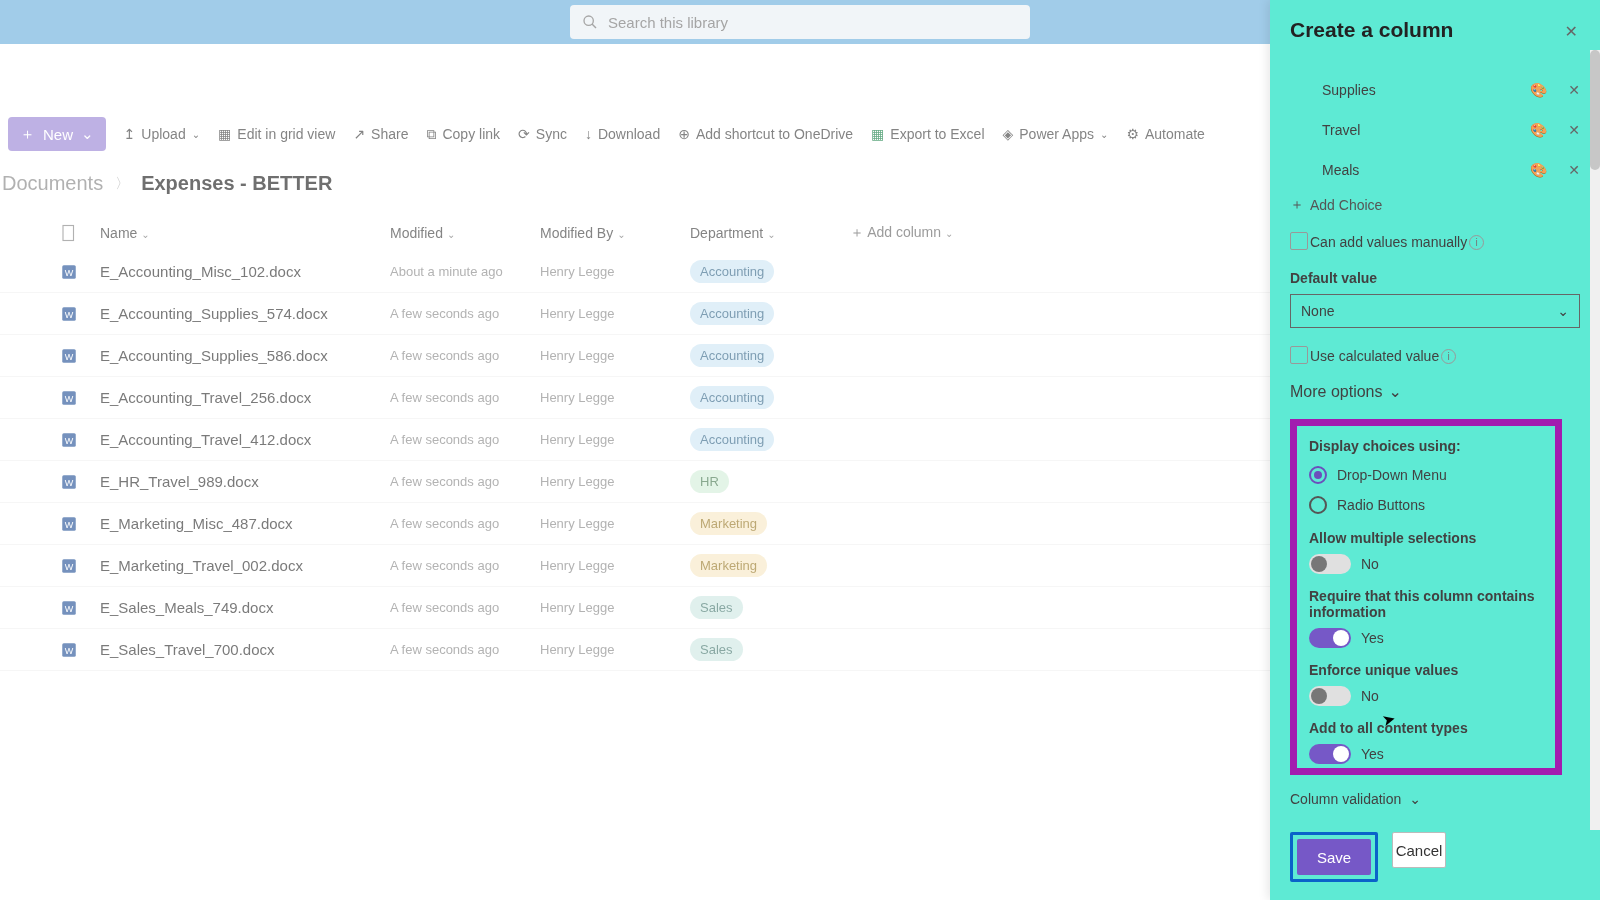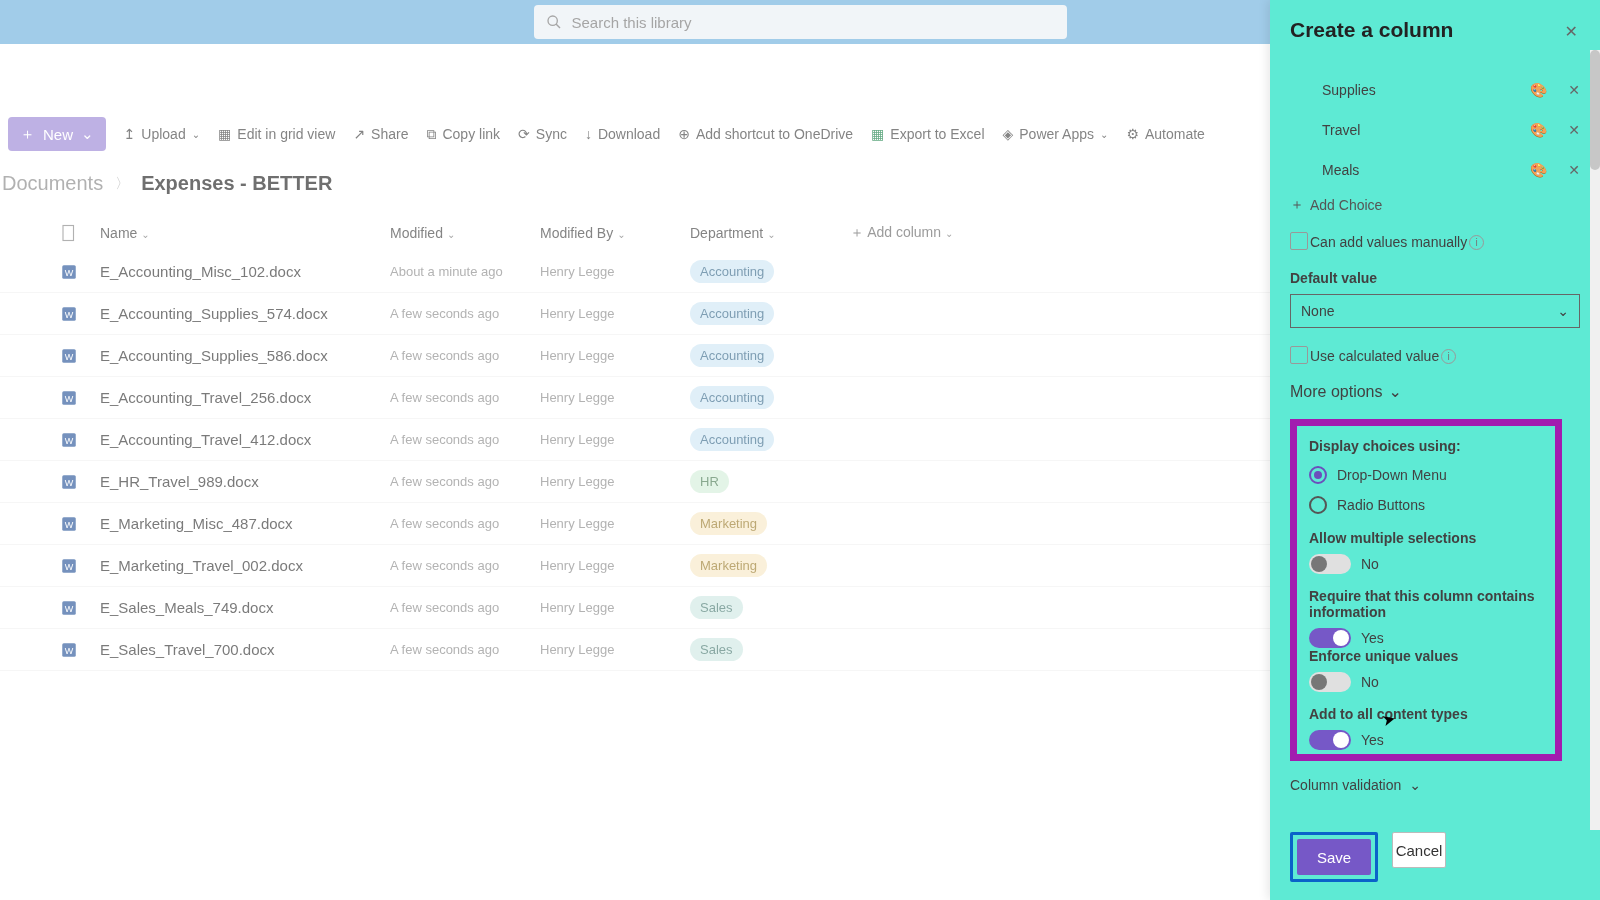--- a/index.html
+++ b/index.html
@@ -1,18 +1,18 @@
 <!DOCTYPE html>
 <html><head>
 <meta charset="utf-8">
 <style>
 *{box-sizing:border-box;margin:0;padding:0;font-family:"Segoe UI",Arial,sans-serif}
 body{background:#fff;overflow:hidden;width:1600px;height:900px;position:relative}
 .topbar{height:44px;background:#6fb1dd;display:flex;align-items:center;justify-content:center}
-.search-box{width:533px;height:34px;background:#eaf0f4;border-radius:4px;display:flex;align-items:center;padding:0 12px;gap:10px}
+.search-box{width:460px;height:34px;background:#eaf0f4;border-radius:4px;display:flex;align-items:center;padding:0 12px;gap:10px}
 .search-icon-svg{width:16px;height:16px;stroke:#777;fill:none;stroke-width:2}
 .search-input{border:none;background:transparent;font-size:15px;color:#666;outline:none;flex:1}
 .subnav{height:70px}
 .toolbar{height:40px;display:flex;align-items:center;gap:18px;padding:0 8px;font-size:14px;color:#424242}
 .btn-new{background:#9c88d6;color:#fff;border:none;height:34px;padding:0 12px;border-radius:4px;display:flex;align-items:center;gap:8px;font-size:15px}
 .tool-item{display:flex;align-items:center;gap:6px;cursor:pointer;color:#424242}
 .breadcrumbs{display:flex;align-items:center;gap:12px;font-size:20px;padding:18px 8px 6px 2px}
 .breadcrumbs .crumb-lib{color:#888}
 .breadcrumbs .crumb-active{font-weight:600;color:#222}
 .chev-sep{color:#aaa;font-size:14px}
@@ -367,21 +367,21 @@
       <div class="toggle off"></div>
       <span>No</span>
     </div>
 
     <div class="sec-label" style="margin-top:14px">Require that this column contains information</div>
     <div class="toggle-row">
       <div class="toggle on"></div>
       <span>Yes</span>
     </div>
 
-    <div class="sec-label" style="">Enforce unique values</div>
+    <div class="sec-label" style="margin-top:14px">Enforce unique values</div>
     <div class="toggle-row">
       <div class="toggle off"></div>
       <span>No</span>
     </div>
 
     <div class="sec-label" style="margin-top:14px">Add to all content types</div>
     <div class="toggle-row">
       <div class="toggle on"></div>
       <span>Yes</span>
     </div>

